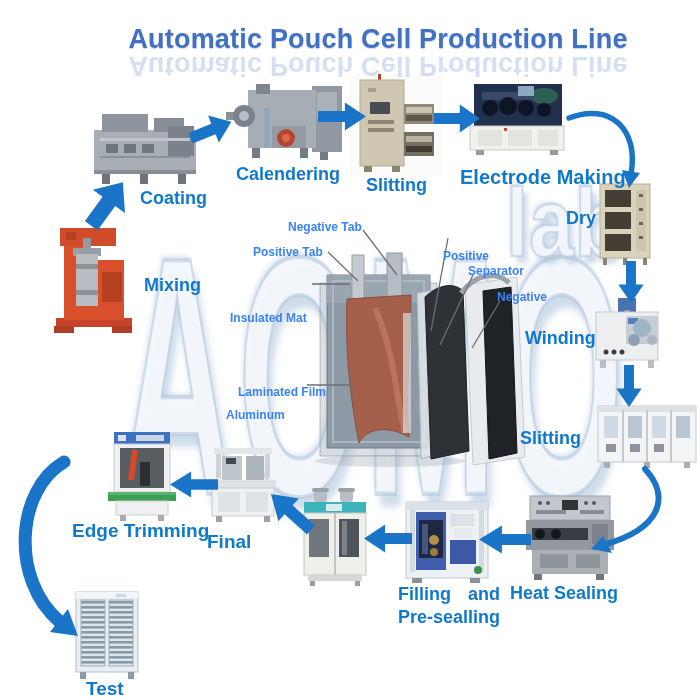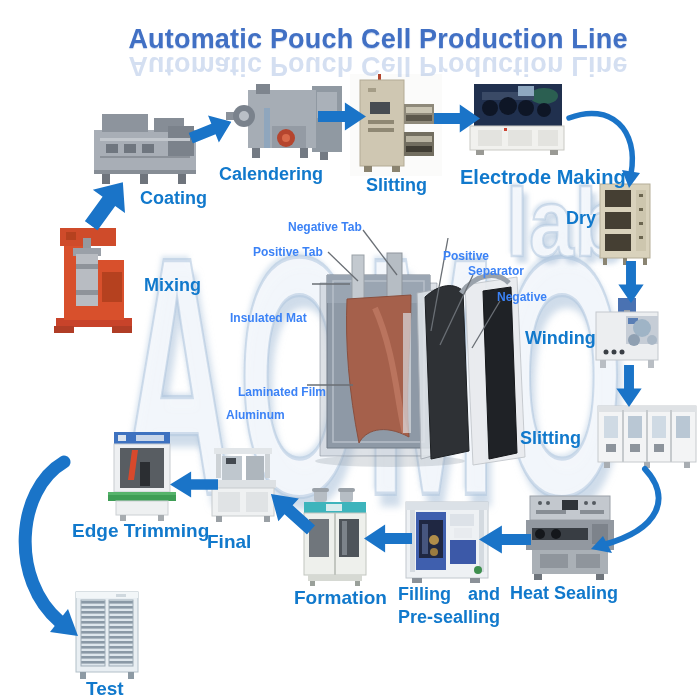--- a/index.html
+++ b/index.html
@@ -434,27 +434,26 @@
   <div class="cell-label" style="left:253px;top:245px;">Positive Tab</div>
   <div class="cell-label" style="left:230px;top:275px;margin-top:36px;">Insulated Mat</div>
   <div class="cell-label" style="left:443px;top:233px;margin-top:16px;">Positive</div>
   <div class="cell-label" style="left:468px;top:264px;">Separator</div>
   <div class="cell-label" style="left:497px;top:290px;">Negative</div>
   <div class="cell-label" style="left:226px;top:368px;margin-top:40px;">Aluminum</div>
   <div class="cell-label" style="left:238px;top:385px;">Laminated Film</div>
 
   <div class="stage-label" style="left:144px;top:275px;">Mixing</div>
   <div class="stage-label" style="left:140px;top:188px;">Coating</div>
-  <div class="stage-label" style="left:219px;top:164px;text-align:right;">Calendering</div>
+  <div class="stage-label" style="left:236px;top:164px;text-align:right;">Calendering</div>
   <div class="stage-label" style="left:366px;top:175px;">Slitting</div>
   <div class="stage-label lbl-sm" style="left:460px;top:166px;">Electrode Making</div>
   <div class="stage-label" style="left:566px;top:208px;">Dry</div>
   <div class="stage-label" style="left:525px;top:328px;">Winding</div>
   <div class="stage-label" style="left:520px;top:428px;">Slitting</div>
   <div class="stage-label" style="left:510px;top:583px;">Heat Sealing</div>
   <div class="stage-label spread" style="left:398px;top:584px;">Filling and</div>
   <div class="stage-label" style="left:398px;top:607px;">Pre-sealling</div>
-  <div class="stage-label lbl-lg" style="left:294px;top:587px;">Formation</div>
   <div class="stage-label lbl-lg" style="left:207px;top:531px;">Final</div>
   <div class="stage-label lbl-lg" style="left:72px;top:520px;">Edge Trimming</div>
   <div class="stage-label lbl-lg" style="left:86px;top:678px;">Test</div>
 
 </div>
 
 </body></html>

